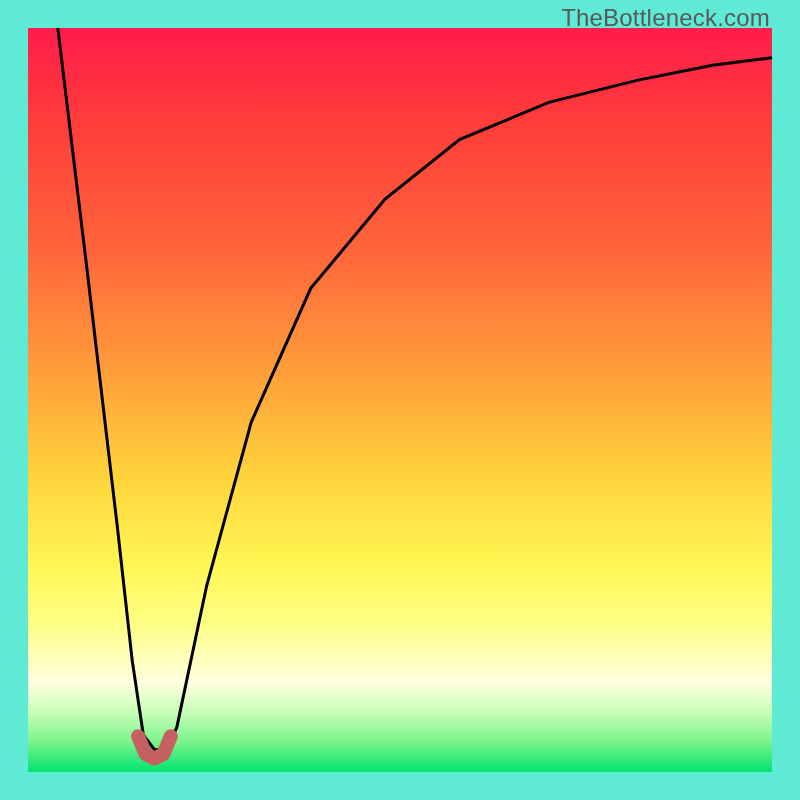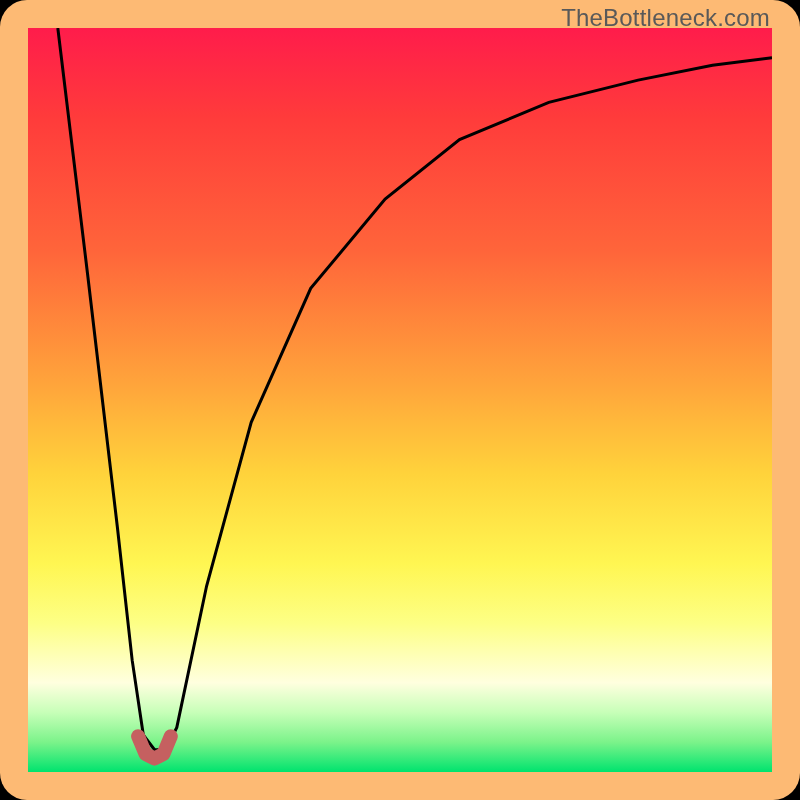--- a/index.html
+++ b/index.html
@@ -8,22 +8,21 @@
     width: 800px;
     height: 800px;
     overflow: hidden;
     background: #000;
     font-family: Arial, Helvetica, sans-serif;
   }
   .frame {
     position: relative;
     width: 800px;
     height: 800px;
-    background: #fdba74;
-    border-radius: 27px;
+    background: #5eead4;
   }
   .plot-area {
     position: absolute;
     left: 28px;
     top: 28px;
     width: 744px;
     height: 744px;
     overflow: hidden;
   }
   .gradient-bg {

